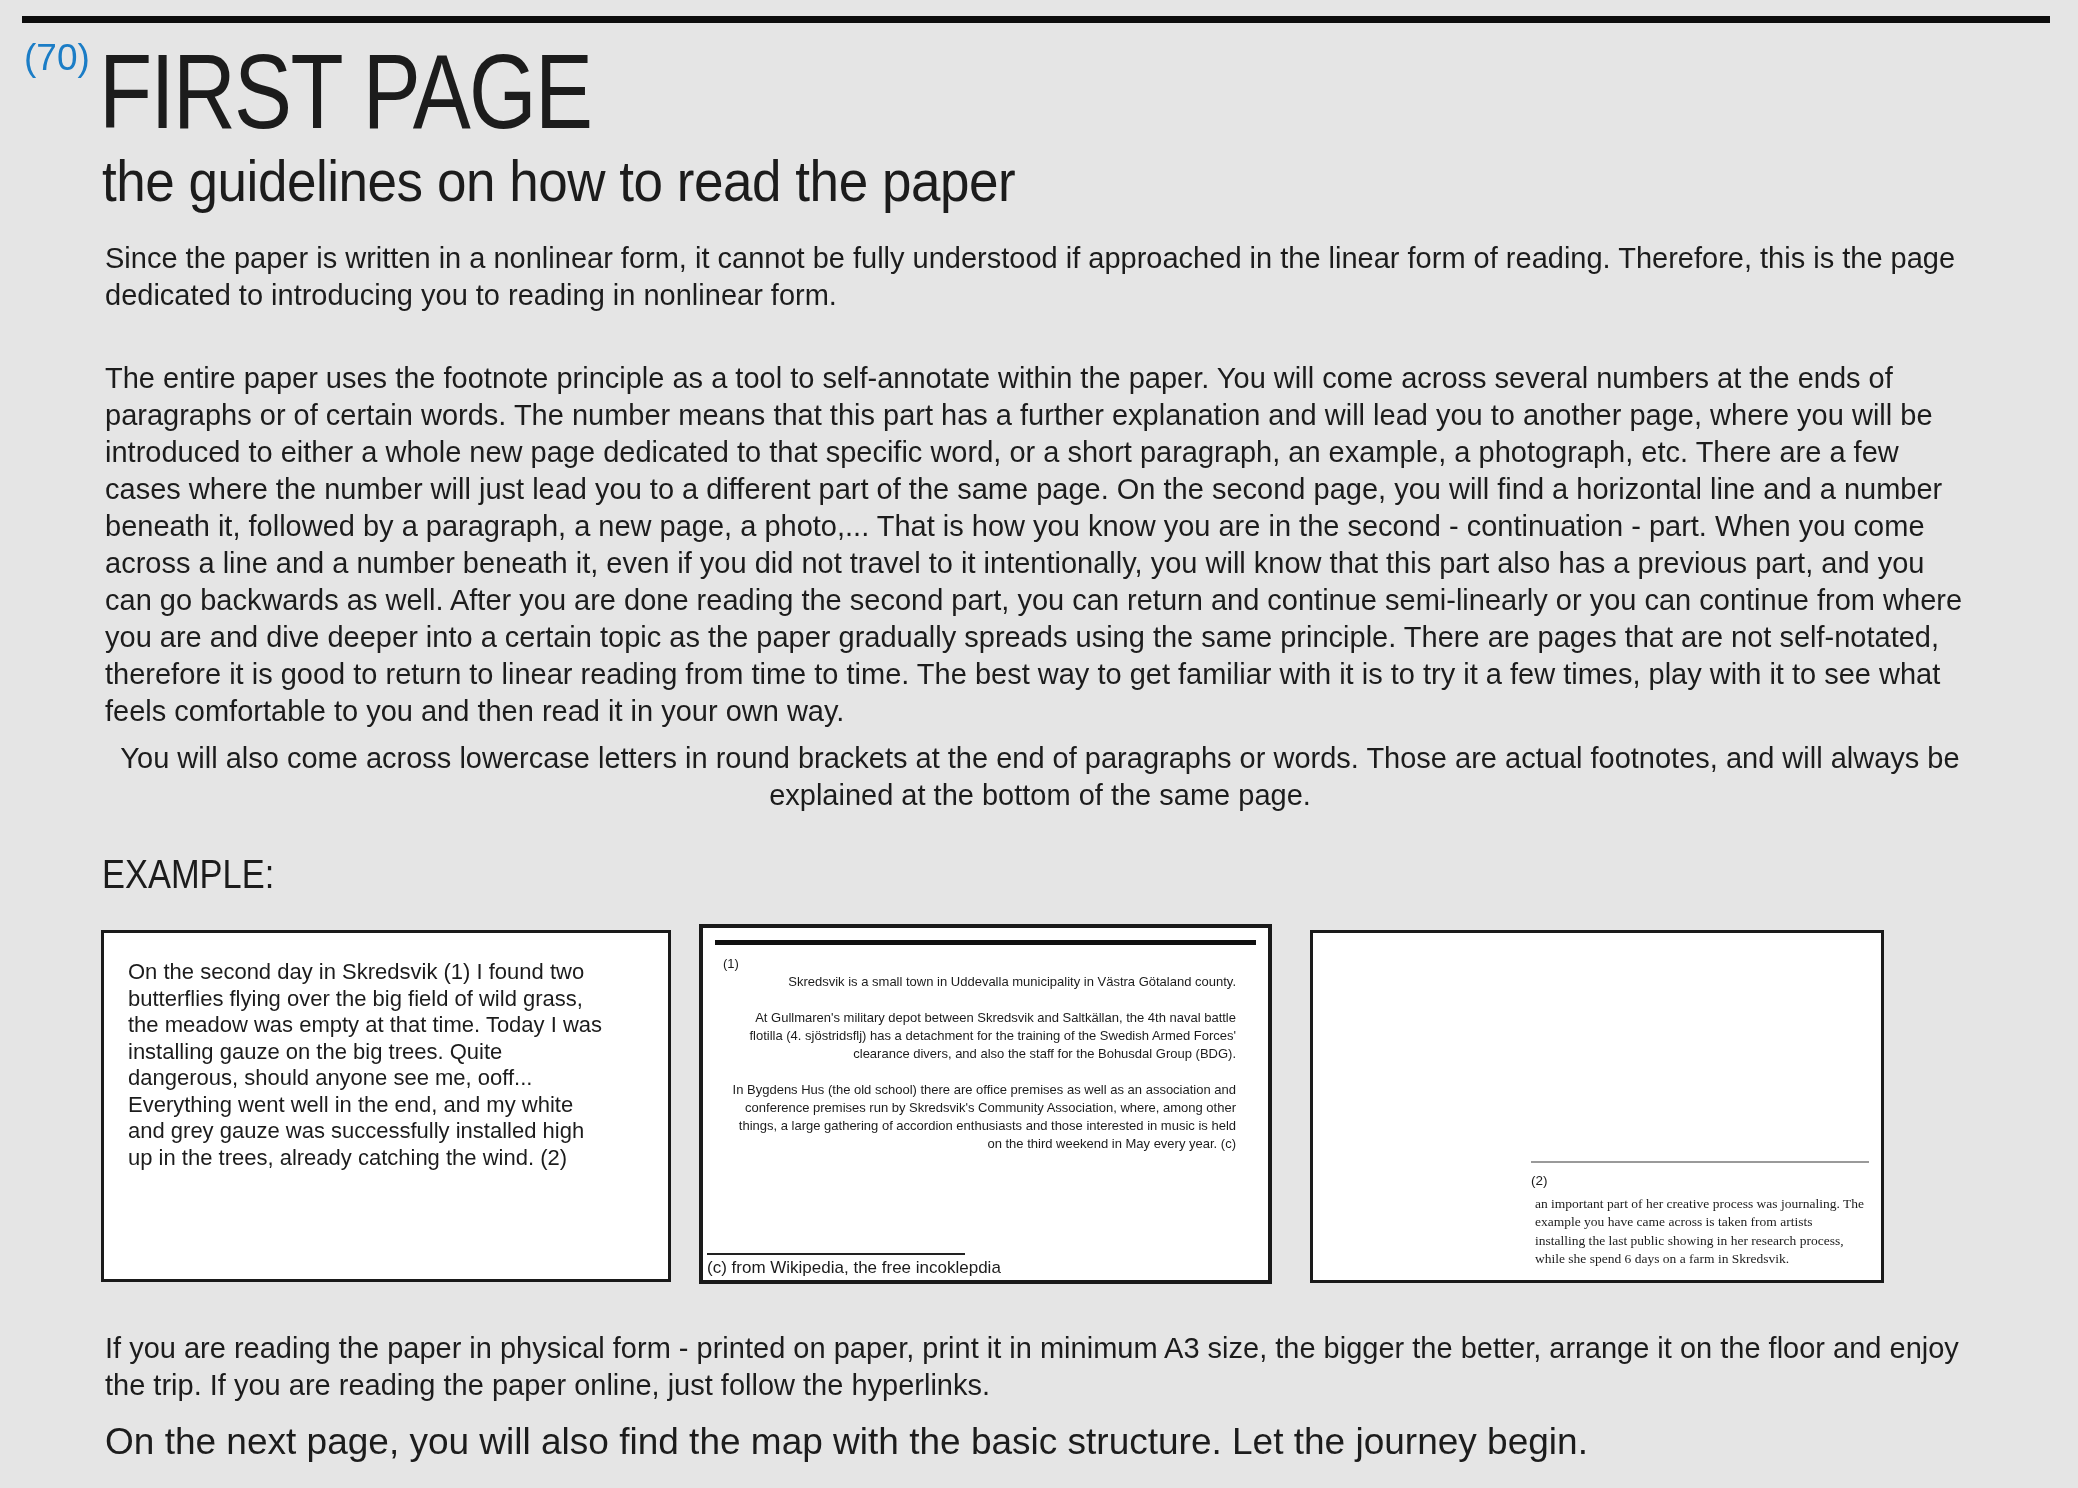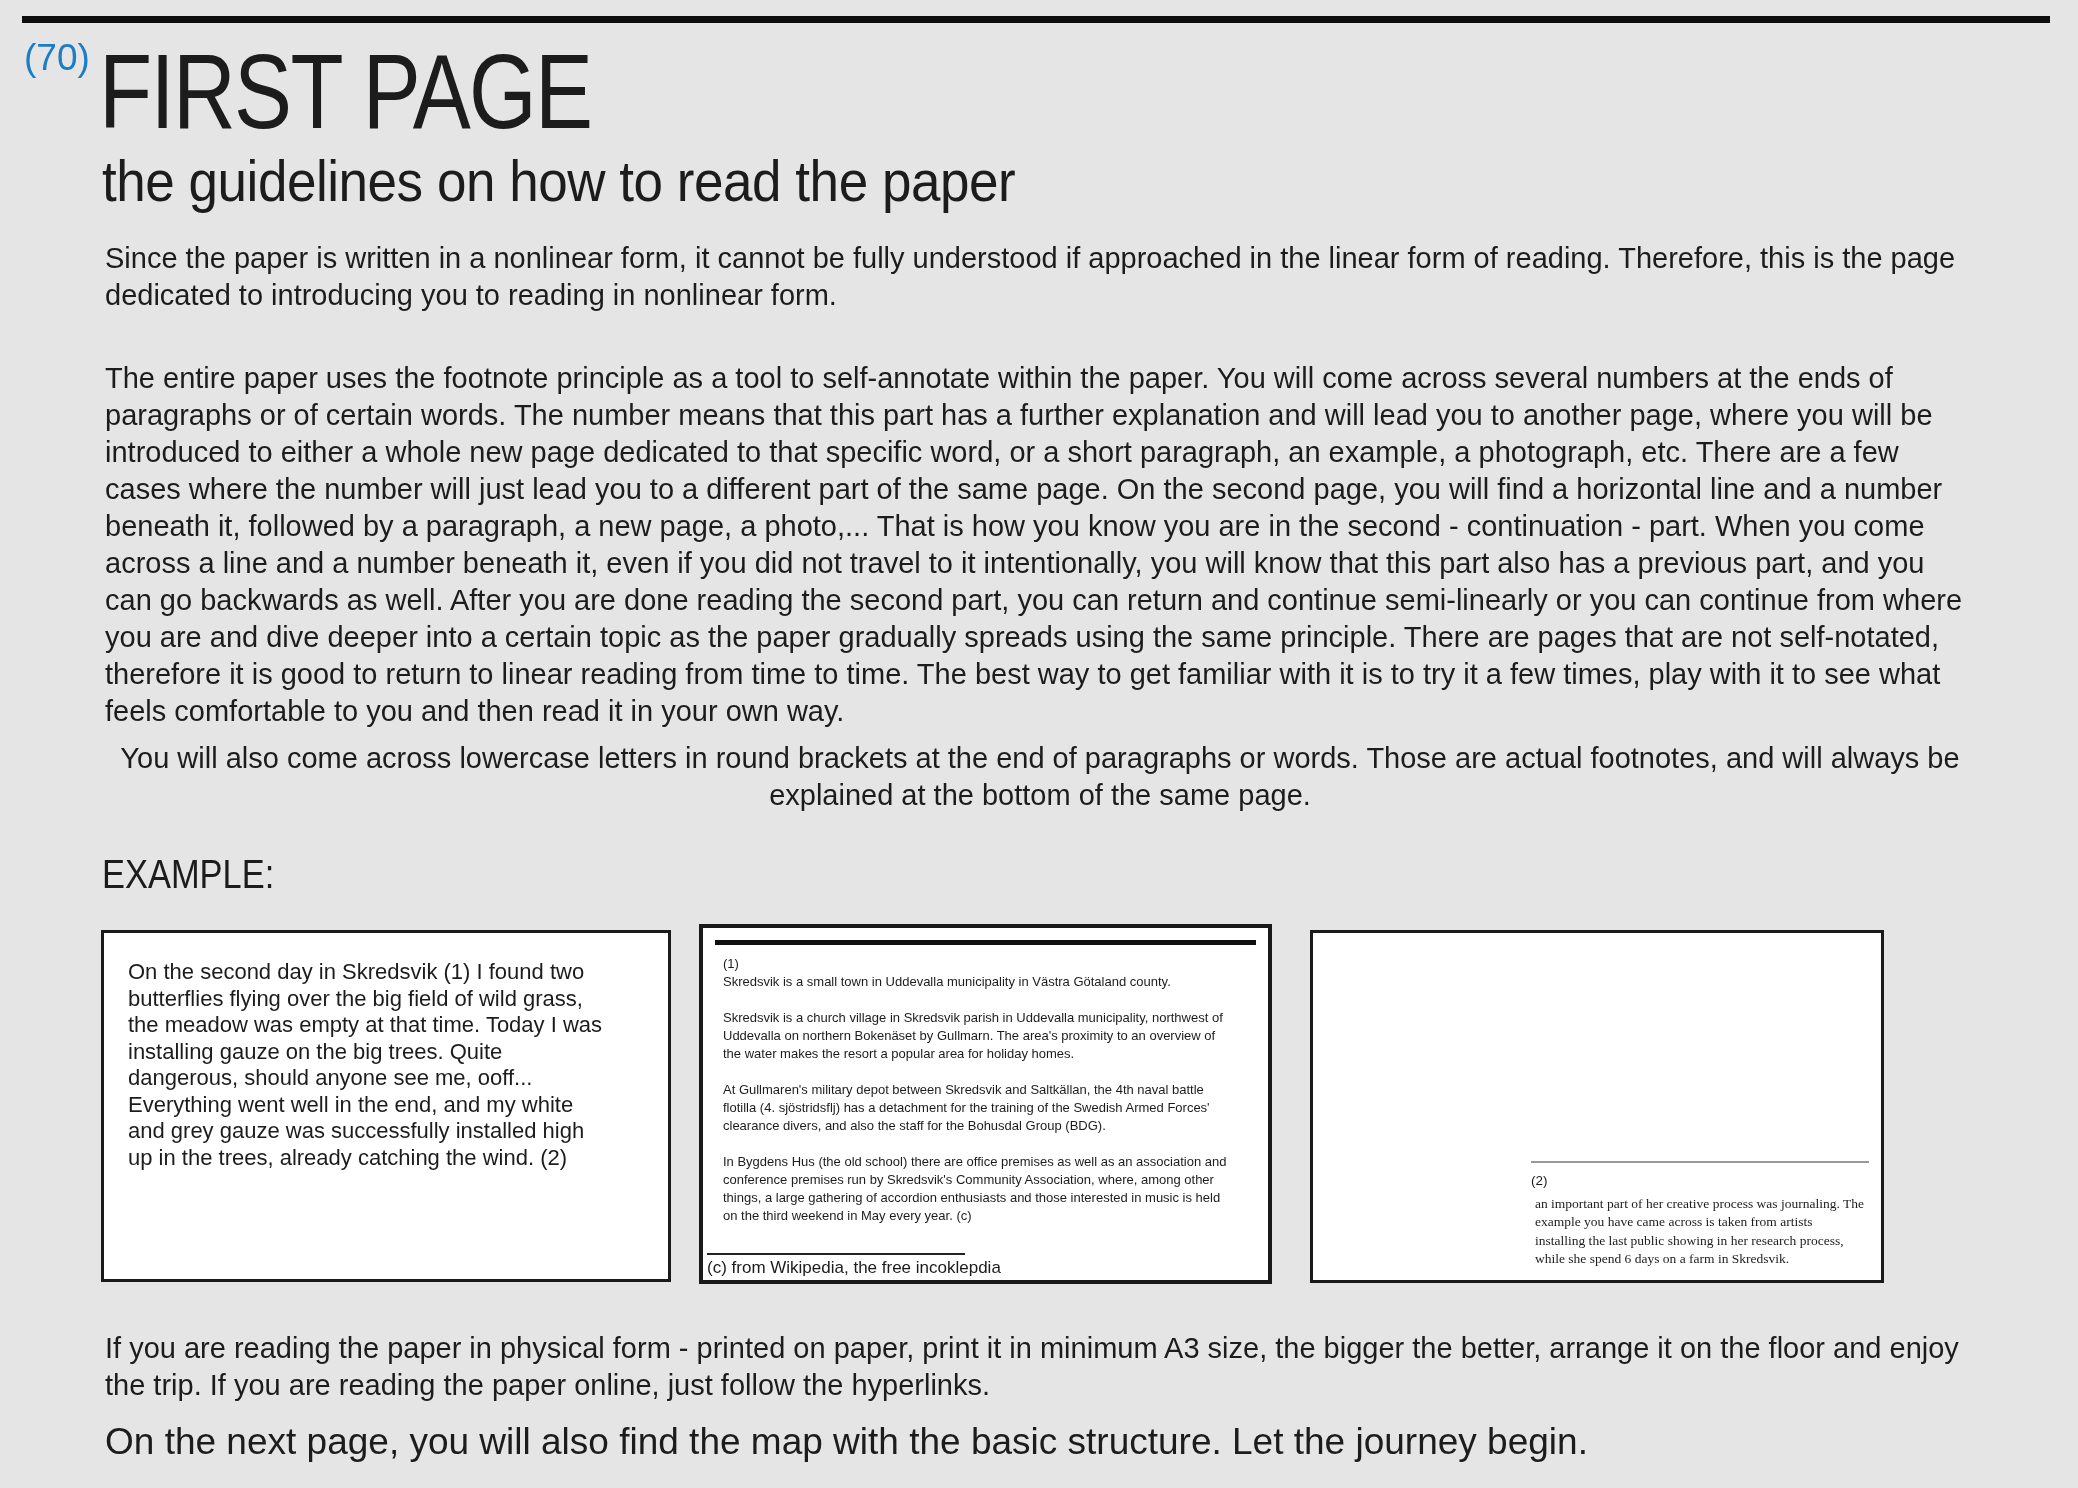--- a/index.html
+++ b/index.html
@@ -62,21 +62,21 @@
     font-size:22px; line-height:26.5px;
   }
   .cont-line{
     margin:12px 12px 0 12px; height:5px; background:#101010;
   }
   .box2-text{
     margin:10px 32px 0 20px;
     font-size:13px; line-height:18px;
   }
   .box2-text .fn-ref{margin:0;}
-  .box2-text p{margin:0 0 18px 0;}
+  .box2-text p{margin:0 0 18px 0;text-align:right;}
   .box2-text p:last-child{margin-bottom:0;}
   .box2-footer{
     position:absolute; left:4px; bottom:3px;
     font-size:17px; line-height:19px;
   }
   .credit-line{width:258px; height:2px; background:#222222; margin-bottom:3px;}
   .fn2-block{
     position:absolute; left:218px; top:228px; width:338px;
     font-size:13.5px; line-height:18.5px;
   }
@@ -106,21 +106,20 @@
 
   <div class="box box1">
     <p class="box1-text">On the second day in Skredsvik (1) I found two butterflies flying over the big field of wild grass, the meadow was empty at that time. Today I was installing gauze on the big trees. Quite dangerous, should anyone see me, ooff... Everything went well in the end, and my white and grey gauze was successfully installed high up in the trees, already catching the wind. (2)</p>
   </div>
 
   <div class="box box2">
     <div class="cont-line"></div>
     <div class="box2-text">
       <div class="fn-ref">(1)</div>
       <p>Skredsvik is a small town in Uddevalla municipality in Västra Götaland county.</p>
-      <p>Skredsvik is a church village in Skredsvik parish in Uddevalla municipality, northwest of Uddevalla on northern Bokenäset by Gullmarn. The area's proximity to an overview of the water makes the resort a popular area for holiday homes.</p>
       <p>At Gullmaren's military depot between Skredsvik and Saltkällan, the 4th naval battle flotilla (4. sjöstridsflj) has a detachment for the training of the Swedish Armed Forces' clearance divers, and also the staff for the Bohusdal Group (BDG).</p>
       <p>In Bygdens Hus (the old school) there are office premises as well as an association and conference premises run by Skredsvik's Community Association, where, among other things, a large gathering of accordion enthusiasts and those interested in music is held on the third weekend in May every year. (c)</p>
     </div>
     <div class="box2-footer">
       <div class="credit-line"></div>
       <div>(c) from Wikipedia, the free incoklepdia</div>
     </div>
   </div>
 
   <div class="box box3">

